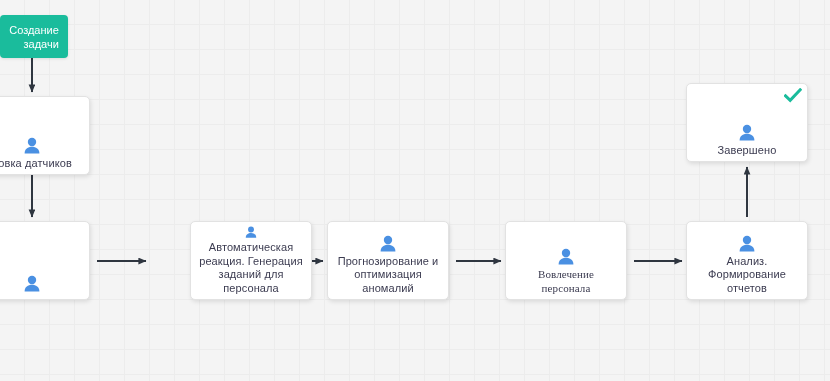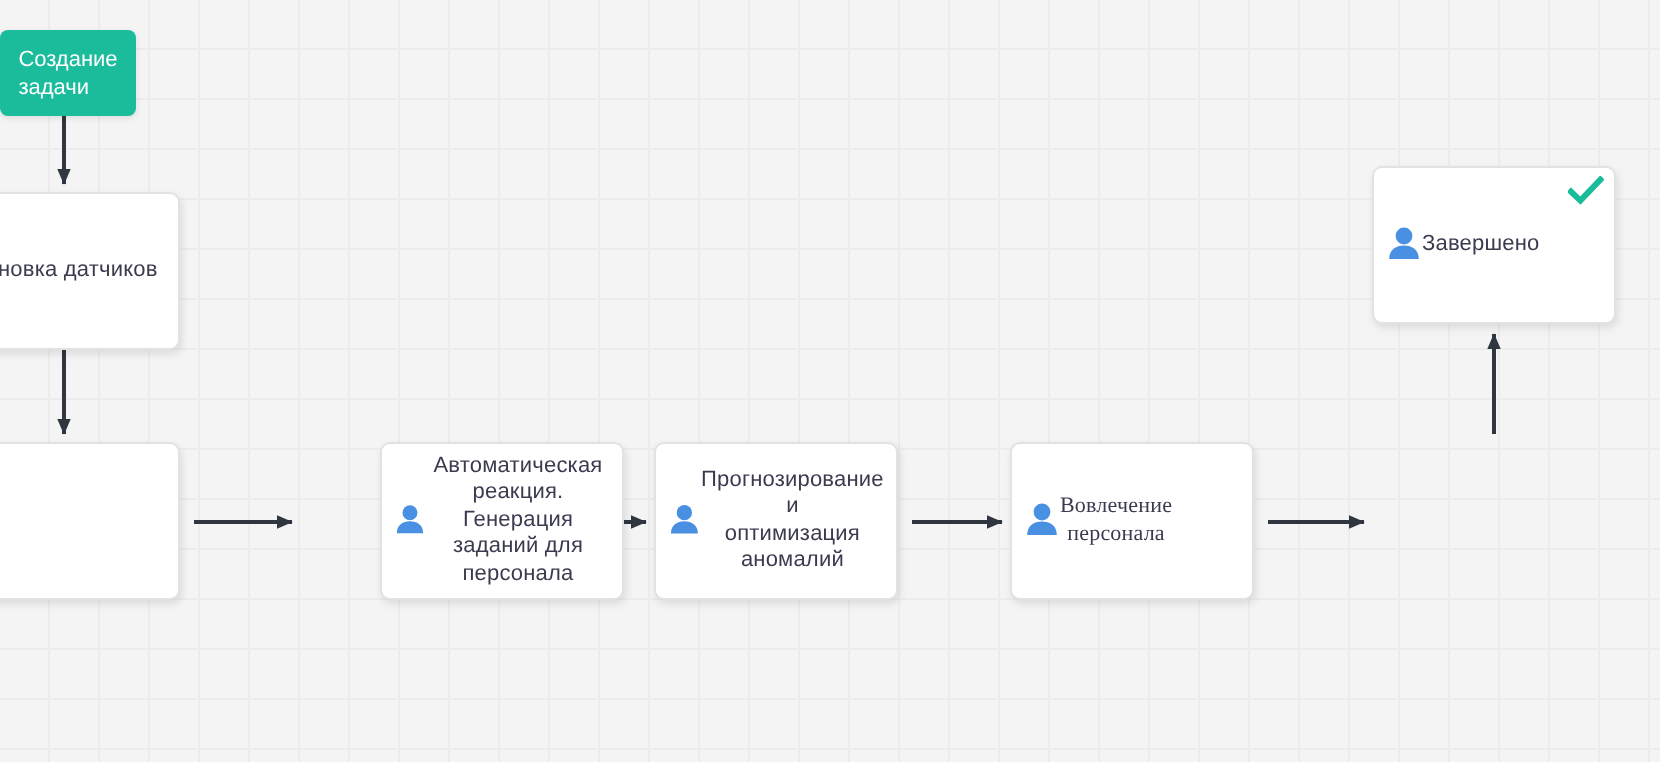--- a/index.html
+++ b/index.html
@@ -32,23 +32,23 @@
   }
 
   .node {
     position: absolute;
     box-sizing: border-box;
     background: #ffffff;
     border: 1px solid #e2e2e2;
     border-radius: 5px;
     box-shadow: 1px 2px 4px rgba(0,0,0,0.10);
     display: flex;
-    flex-direction: row;
+    flex-direction: column;
     align-items: center;
-    justify-content: flex-start;
+    justify-content: flex-end;
     padding: 4px 6px;
   }
   .node-label {
     font-size: 11px;
     line-height: 13.5px;
     color: #3b3b50;
     text-align: center;
     letter-spacing: 0.1px;
     white-space: pre-line;
   }
@@ -69,21 +69,21 @@
     border-radius: 4px;
     display: flex;
     align-items: center;
     justify-content: center;
     box-shadow: 0 1px 3px rgba(0,0,0,0.10);
   }
   .start-label {
     font-size: 11px;
     line-height: 14px;
     color: #ffffff;
-    text-align: left;
+    text-align: right;
     white-space: pre-line;
   }
 </style>
 </head>
 <body>
 
 <div id="canvas">
 
   <svg id="edges" viewBox="0 0 830 381" xmlns="http://www.w3.org/2000/svg">
     <defs>
@@ -150,20 +150,29 @@
 
   <div class="node" style="left:505px; top:221px; width:122px; height:79px;font-family:Liberation Serif, serif;">
     <svg class="person-icon" width="18" height="17" viewBox="0 0 18 17" xmlns="http://www.w3.org/2000/svg">
       <circle cx="9" cy="5" r="4.2" fill="#4a90e2"></circle>
       <path d="M1.6,16.5 C1.6,11.9 5,9.8 9,9.8 C13,9.8 16.4,11.9 16.4,16.5 z" fill="#4a90e2"></path>
     </svg>
     <div class="node-label">Вовлечение
 персонала</div>
   </div>
 
+  <div class="node" style="left:686px; top:221px; width:122px; height:79px;">
+    <svg class="person-icon" width="18" height="17" viewBox="0 0 18 17" xmlns="http://www.w3.org/2000/svg">
+      <circle cx="9" cy="5" r="4.2" fill="#4a90e2"></circle>
+      <path d="M1.6,16.5 C1.6,11.9 5,9.8 9,9.8 C13,9.8 16.4,11.9 16.4,16.5 z" fill="#4a90e2"></path>
+    </svg>
+    <div class="node-label">Анализ.
+Формирование
+отчетов</div>
+  </div>
 
   <div class="node" style="left:686px; top:83px; width:122px; height:79px;">
     <svg class="check-icon" width="18" height="15" viewBox="0 0 18 15" xmlns="http://www.w3.org/2000/svg">
       <path d="M1.5,7.8 L6.2,12.3 L16.2,1.8" fill="none" stroke="#1abc9c" stroke-width="3" stroke-linecap="square" stroke-linejoin="miter"></path>
     </svg>
     <svg class="person-icon" width="18" height="17" viewBox="0 0 18 17" xmlns="http://www.w3.org/2000/svg">
       <circle cx="9" cy="5" r="4.2" fill="#4a90e2"></circle>
       <path d="M1.6,16.5 C1.6,11.9 5,9.8 9,9.8 C13,9.8 16.4,11.9 16.4,16.5 z" fill="#4a90e2"></path>
     </svg>
     <div class="node-label">Завершено</div>

